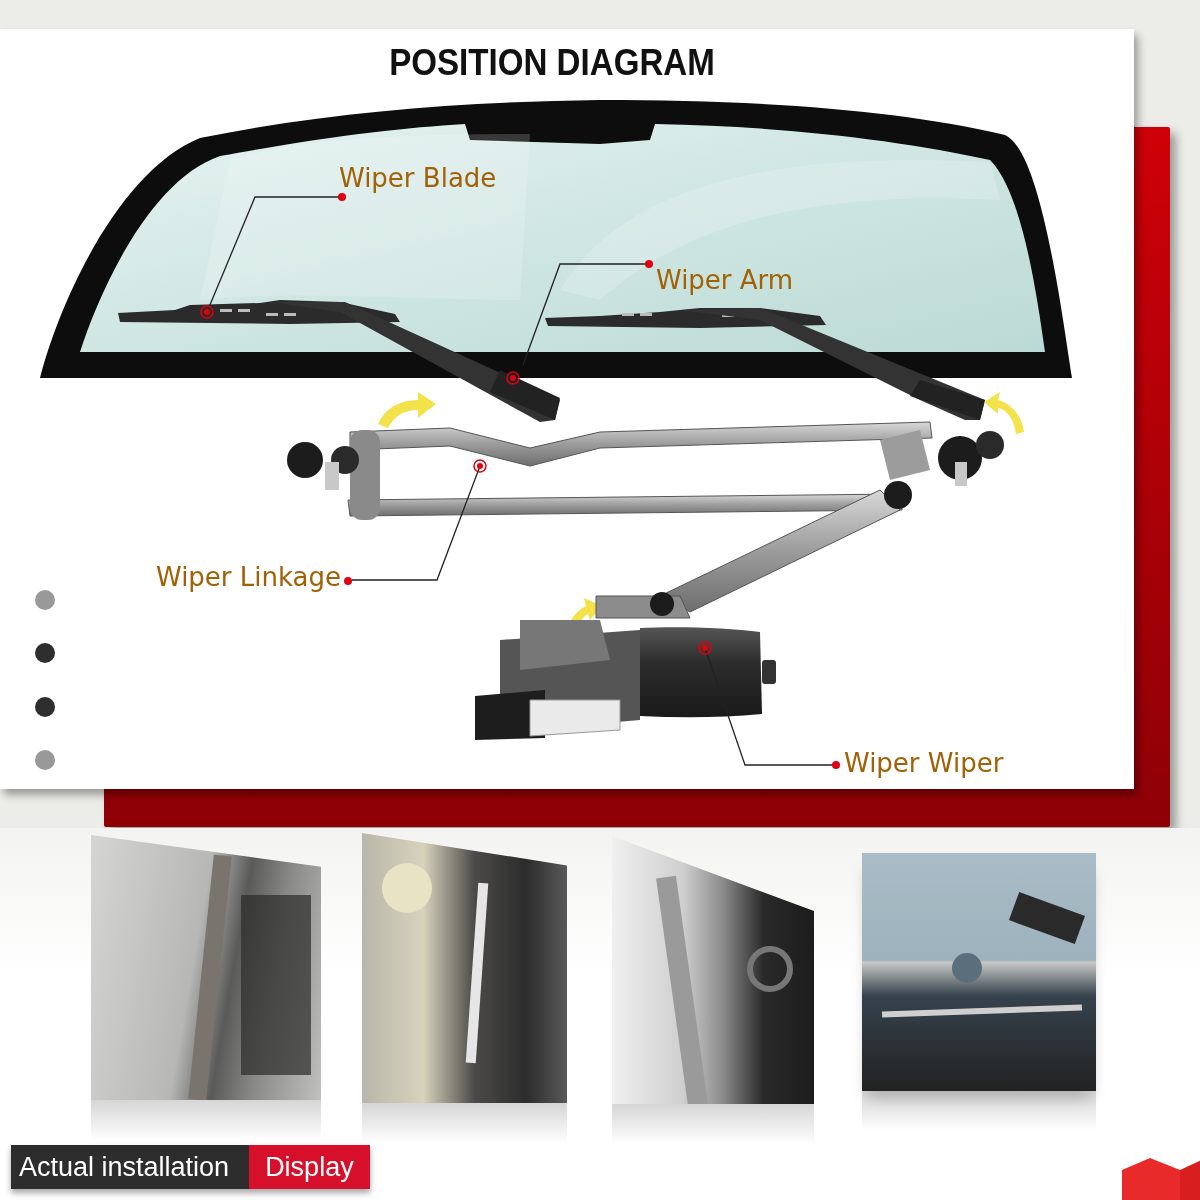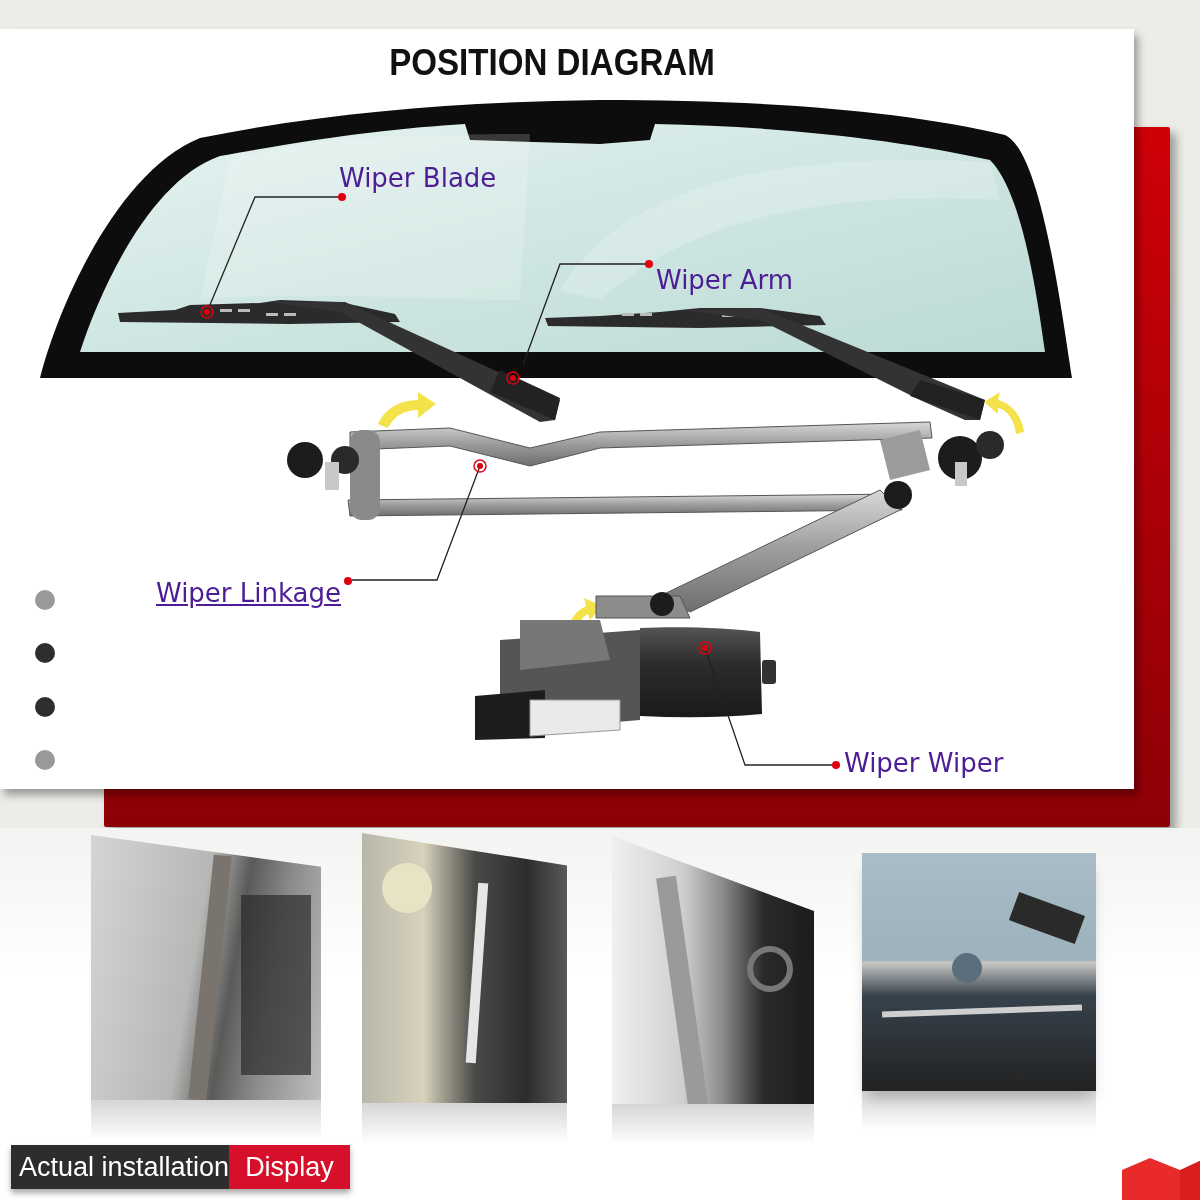--- a/index.html
+++ b/index.html
@@ -1,28 +1,28 @@
 <!DOCTYPE html>
 <html><head>
 <meta charset="utf-8">
 <style>
   html,body{margin:0;padding:0;}
   body{width:1200px;height:1200px;position:relative;overflow:hidden;background:#ecece8;font-family:"Liberation Sans",sans-serif;}
   .red-panel{position:absolute;left:104px;top:127px;width:1066px;height:700px;background:linear-gradient(180deg,#cf0008 0%,#a70007 60%,#8d0006 100%);box-shadow:6px 6px 10px rgba(0,0,0,.35);border-radius:2px;}
   .white-card{position:absolute;left:0;top:29px;width:1134px;height:760px;background:#fff;box-shadow:4px 6px 8px rgba(0,0,0,.35);}
   .title{position:absolute;left:0;width:1104px;top:42px;text-align:center;font-weight:bold;font-size:36px;color:#111;letter-spacing:0px;transform:scaleX(.92);}
-  .label{position:absolute;font-family:"DejaVu Sans",sans-serif;font-size:26px;color:#4c1d95;white-space:nowrap;}
+  .label{position:absolute;font-family:"DejaVu Sans",sans-serif;font-size:26px;color:#a16207;white-space:nowrap;}
   .dot{position:absolute;width:8px;height:8px;border-radius:50%;background:#e00010;}
   .pager-dot{position:absolute;width:20px;height:20px;border-radius:50%;}
   .diagram-svg{position:absolute;left:0;top:0;}
   .photo{position:absolute;overflow:hidden;box-shadow:0 12px 14px -6px rgba(0,0,0,.35);}
   .photo-reflect{position:absolute;background:linear-gradient(180deg,rgba(180,180,180,.55),rgba(255,255,255,0));}
   .bottom-bg{position:absolute;left:0;top:828px;width:1200px;height:372px;background:linear-gradient(180deg,#f3f3f1 0%,#ffffff 40%,#ffffff 100%);}
   .badge{position:absolute;left:11px;top:1145px;height:44px;display:flex;font-size:27px;box-shadow:0 4px 6px rgba(0,0,0,.35);}
-  .badge .dark{background:#2d2d2d;color:#fff;padding:0 0 0 8px;line-height:44px;}
+  .badge .dark{background:#2d2d2d;color:#fff;padding:0 20px 0 8px;line-height:44px;}
   .badge .accent{background:#d6102a;color:#fff;padding:0 16px;line-height:44px;}
   .corner-block{position:absolute;left:1110px;top:1150px;width:120px;height:80px;}
 </style>
 </head>
 <body>
 
 <div class="red-panel"></div>
 
 <div class="white-card"></div>
 
@@ -126,21 +126,21 @@
       <circle cx="705" cy="648" r="3" fill="#e00010"></circle>
   </g>
 </svg>
 
 <div class="dot" style="left:338px;top:193px;"></div>
 <div class="label" style="left:339px;top:163px;">Wiper Blade</div>
 
 <div class="dot" style="left:645px;top:260px;"></div>
 <div class="label" style="left:656px;top:245px;margin-top:20px;">Wiper Arm</div>
 
-<div class="label" style="left:156px;top:578px;text-decoration:underline;">Wiper Linkage</div>
+<div class="label" style="left:156px;top:562px;">Wiper Linkage</div>
 <div class="dot" style="left:344px;top:577px;"></div>
 
 <div class="dot" style="left:832px;top:761px;"></div>
 <div class="label" style="left:844px;top:748px;">Wiper Wiper</div>
 
 <div class="pager-dot" style="left:35px;top:590px;background:#999;"></div>
 <div class="pager-dot" style="left:35px;top:643px;background:#2e2e2e;"></div>
 <div class="pager-dot" style="left:35px;top:697px;background:#2e2e2e;"></div>
 <div class="pager-dot" style="left:35px;top:750px;background:#999;"></div>
 

